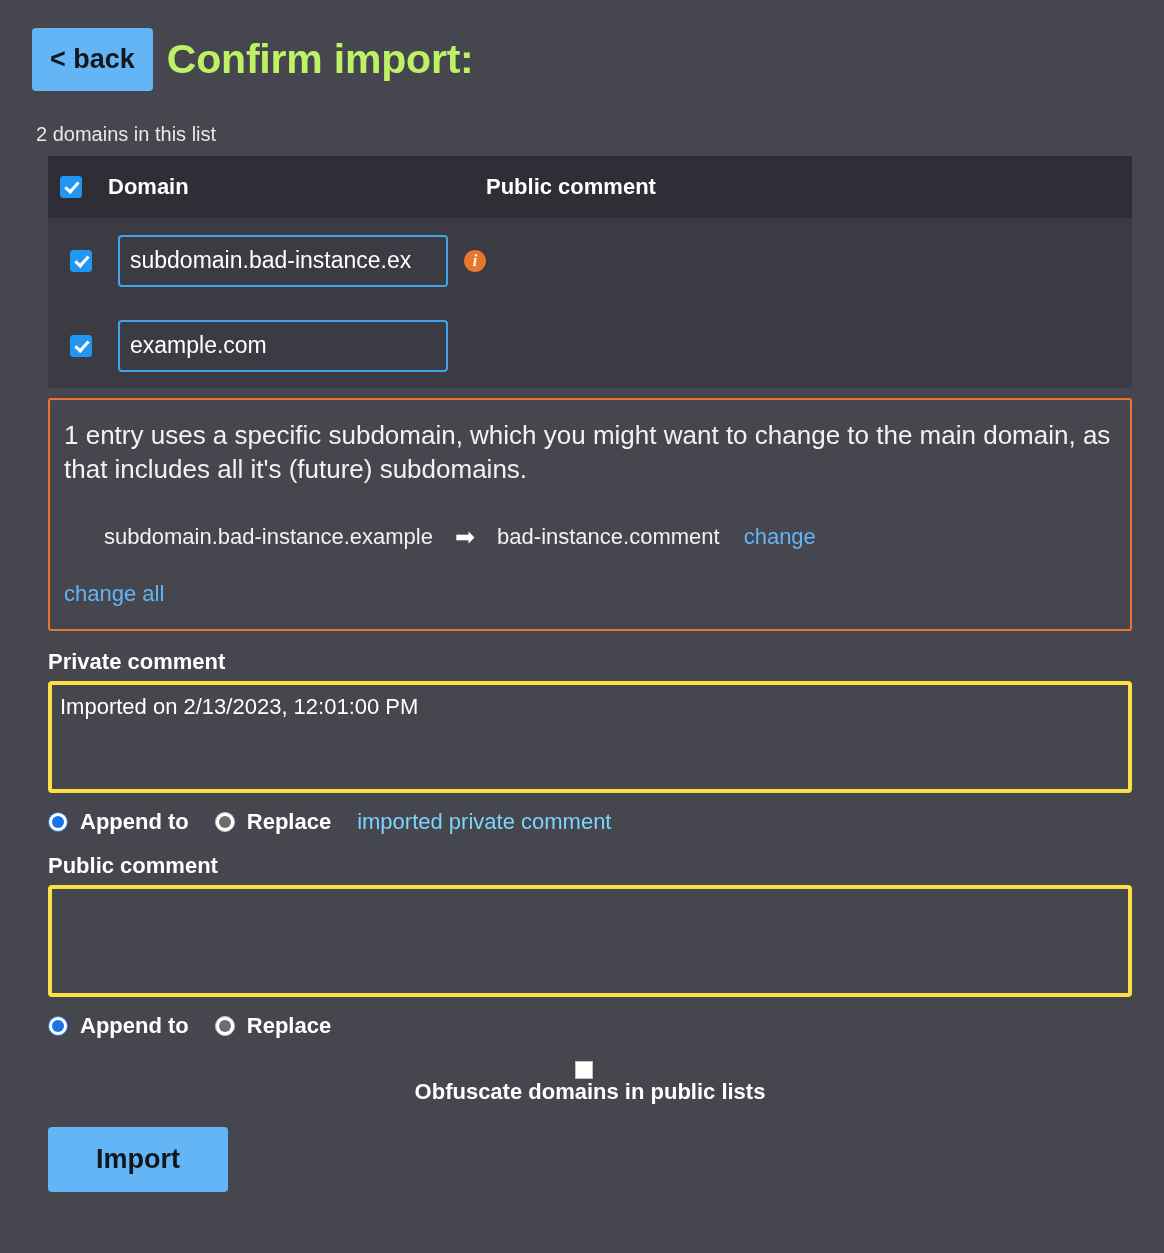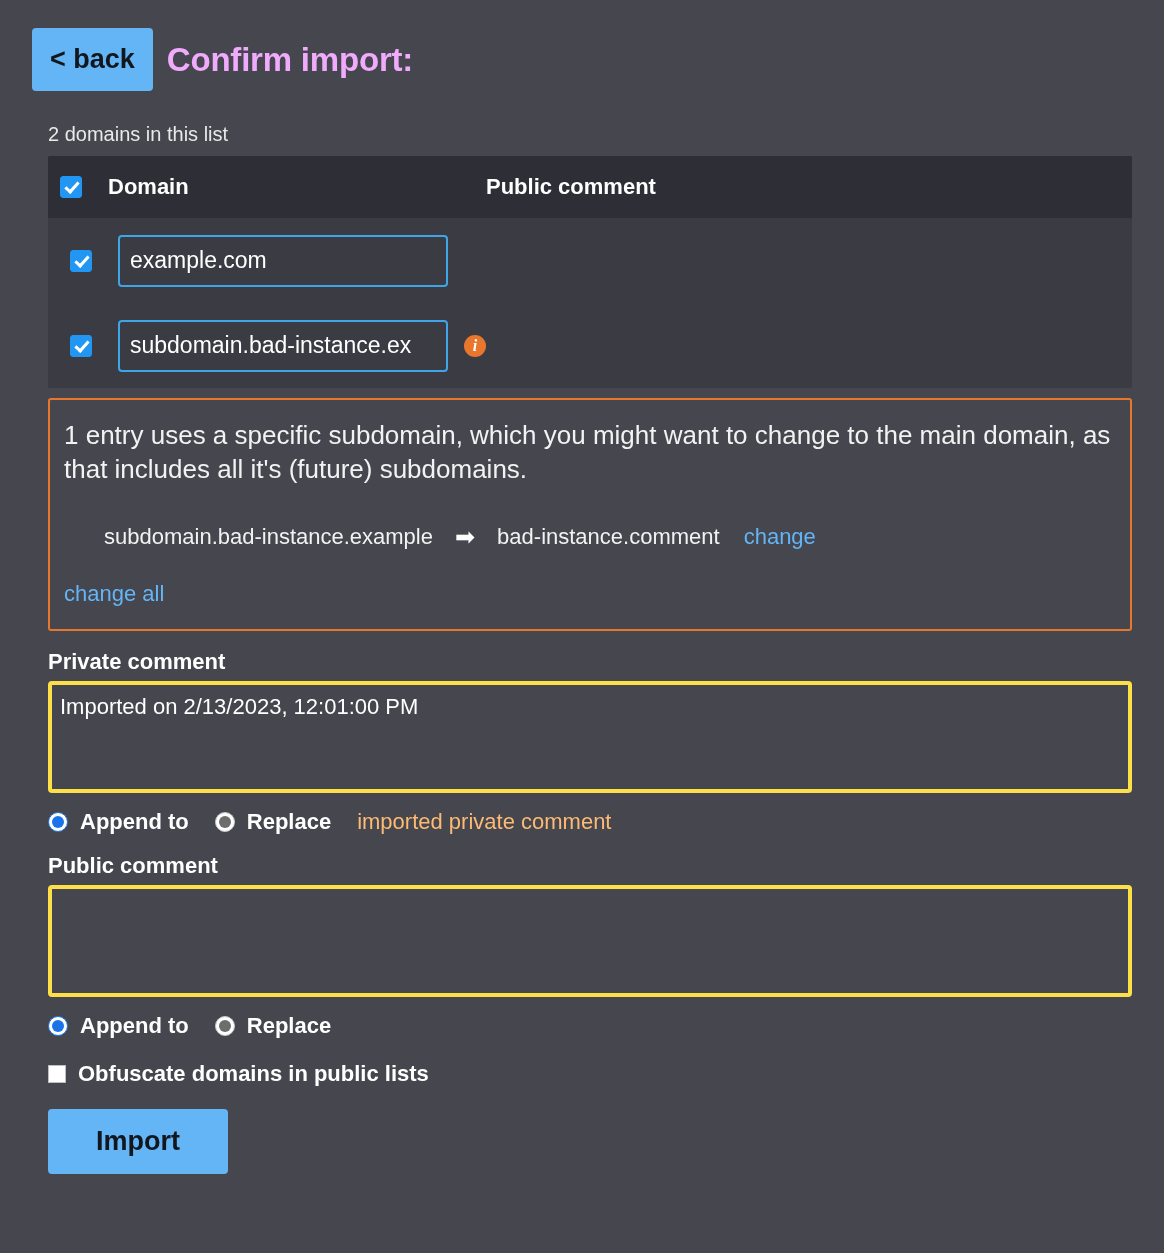--- a/index.html
+++ b/index.html
@@ -33,30 +33,30 @@
     font-size: 27px;
     font-weight: bold;
     border: none;
     border-radius: 4px;
     padding: 18px 18px;
     line-height: 1;
     cursor: pointer;
     font-family: "Liberation Sans", sans-serif;
   }
   .page-title {
-    font-size: 33px;
-    font-weight: bold;
-    color: #f0abfc;
+    font-size: 41px;
+    font-weight: bold;
+    color: #bef264;
     letter-spacing: -0.2px;
   }
 
   
   .list-count {
     margin-top: 32px;
-    margin-left: 16px;
+    margin-left: 4px;
     font-size: 20px;
     color: #e9e9ea;
   }
 
   
   .domain-table {
     margin-top: 10px;
     margin-left: 16px;
     width: 1084px;
     background: #3b3c43;
@@ -252,30 +252,31 @@
     height: 12px;
     border-radius: 50%;
     background: #6d6d6d;
   }
   .radio-label {
     font-weight: bold;
     color: #ffffff;
     margin-right: 26px;
   }
   .radio-suffix {
-    color: #fdba74;
+    color: #7dd3fc;
     font-weight: normal;
   }
 
   .obfuscate-row {
     margin-left: 16px;
     margin-top: 22px;
     display: flex;
     align-items: center;
     font-size: 22px;
+    flex-direction: column;
   }
   .sq-cbx {
     width: 18px;
     height: 18px;
     background: #ffffff;
     border: 1px solid #bfbfbf;
     margin-right: 12px;
     display: inline-block;
     flex: none;
     cursor: pointer;
@@ -314,27 +315,27 @@
 
   <div class="domain-table">
     <div class="table-head">
       <span class="cbx"></span>
       <span class="col-domain">Domain</span>
       <span class="col-comment">Public comment</span>
     </div>
 
     <div class="table-row">
       <span class="cbx"></span>
-      <input class="domain-input" type="text" value="example.com" style="">
+      <input class="domain-input" type="text" value="subdomain.bad-instance.ex" style="">
+      <span class="info-icon">i</span>
     </div>
 
     <div class="table-row">
       <span class="cbx"></span>
-      <input class="domain-input" type="text" value="subdomain.bad-instance.ex" style="">
-      <span class="info-icon">i</span>
+      <input class="domain-input" type="text" value="example.com" style="">
     </div>
   </div>
 
   <div class="warning-box">
     <div class="warning-text">1 entry uses a specific subdomain, which you might want to change to the main domain, as that includes all it's (future) subdomains.</div>
     <div class="subdomain-row">
       <span>subdomain.bad-instance.example</span>
       <span class="arrow">➡</span>
       <span>bad-instance.comment</span>
       <span class="link">change</span>

